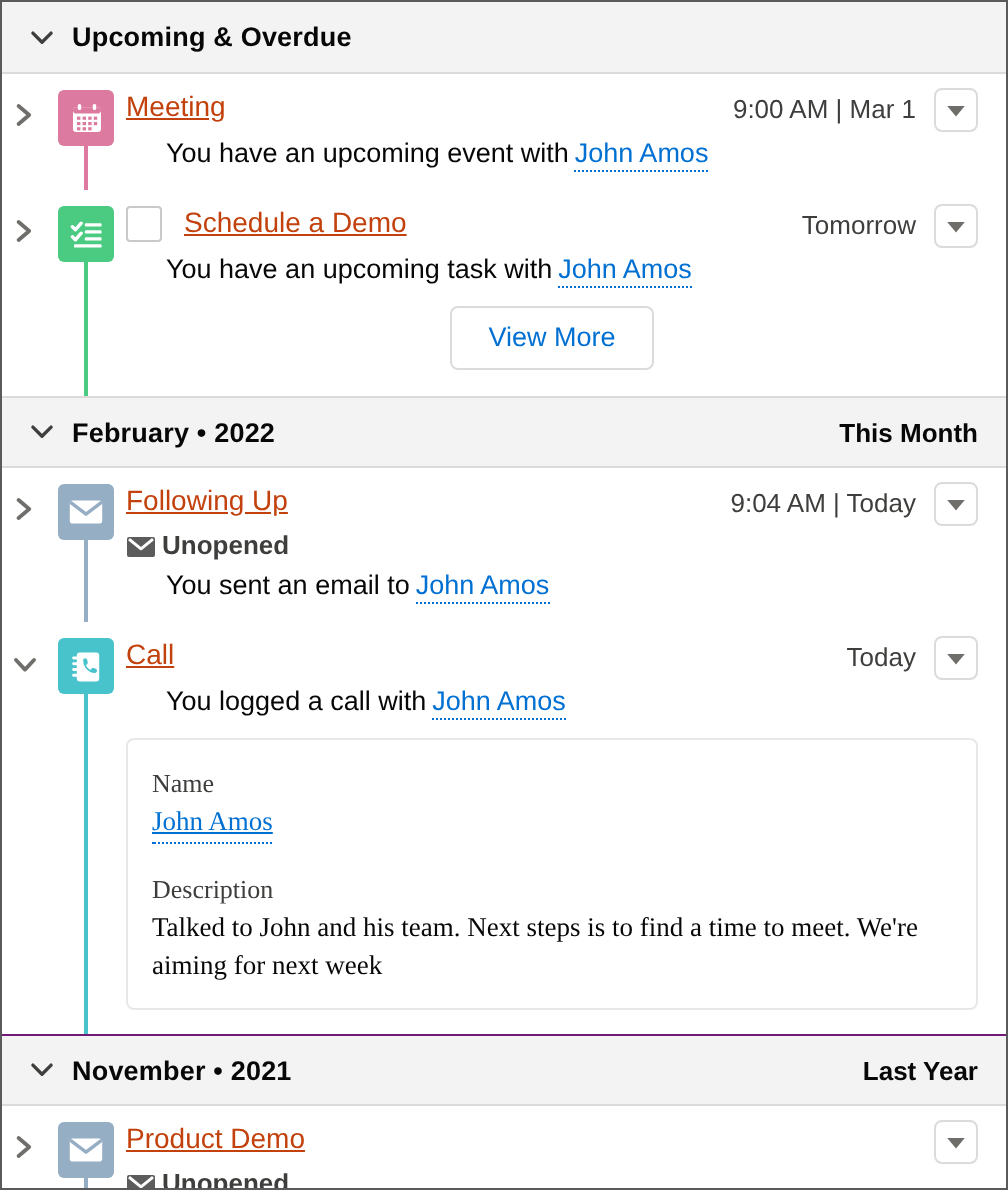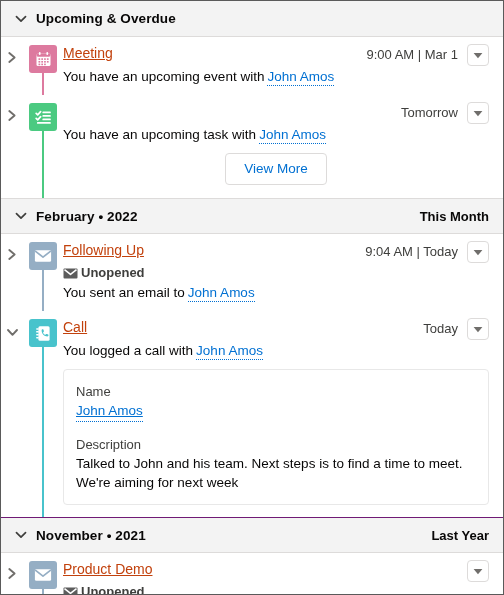--- a/index.html
+++ b/index.html
@@ -144,20 +144,21 @@
     flex: 0 0 auto;
   }
   .dd-btn svg { display: block; }
 
   .sub-line {
     font-size: 13.5px;
     color: #080707;
     line-height: 20px;
     margin-top: 1px;
     white-space: nowrap;
+    margin-left: 20px;
   }
   .unopened {
     display: flex;
     align-items: center;
     font-size: 13px;
     color: #3e3e3c;
     line-height: 18px;
     margin-top: 1px;
     font-weight: bold;
   }
@@ -204,21 +205,21 @@
   }
   .field-value-link {
     font-size: 13.5px;
     color: #0070d2;
     border-bottom: 1px dotted #0070d2;
     display: inline-block;
     line-height: 18px;
     margin-top: 1px;
     padding-bottom: 1px;
   }
-  .field-block { margin-top: 0; }
+  .field-block { margin-top: 0; font-family: Liberation Serif, serif; }
   .field-block + .field-block { margin-top: 13px; }
   .field-text {
     font-size: 13.5px;
     color: #080707;
     line-height: 19px;
     max-width: 400px;
   }
   .spacer-sm { height: 8px; }
   .spacer-xs { height: 4px; }
 </style>
@@ -302,20 +303,24 @@
             <rect x="7.4" y="6.1" width="8.4" height="1.7" rx=".6"></rect>
             <rect x="7.4" y="9.6" width="8.4" height="1.7" rx=".6"></rect>
             <rect x="2" y="13.1" width="13.8" height="1.7" rx=".6"></rect>
           </g>
         </svg>
       </div>
       <div class="tl-line" style="background:#4bca81;"></div>
     </div>
     <div class="col-body">
       <div class="row-top">
+        <div class="title-wrap">
+          <div class="task-check"></div>
+          <a class="item-title" href="#">Schedule a Demo</a>
+        </div>
         <div class="meta">
           <span class="timestamp">Tomorrow</span>
           <div class="dd-btn">
             <svg width="10" height="7" viewBox="0 0 10 7">
                 <path d="M0.6 1 L9.4 1 L5 6.2 Z" fill="#706e6b"></path>
               </svg>
           </div>
         </div>
       </div>
       <div class="sub-line">

